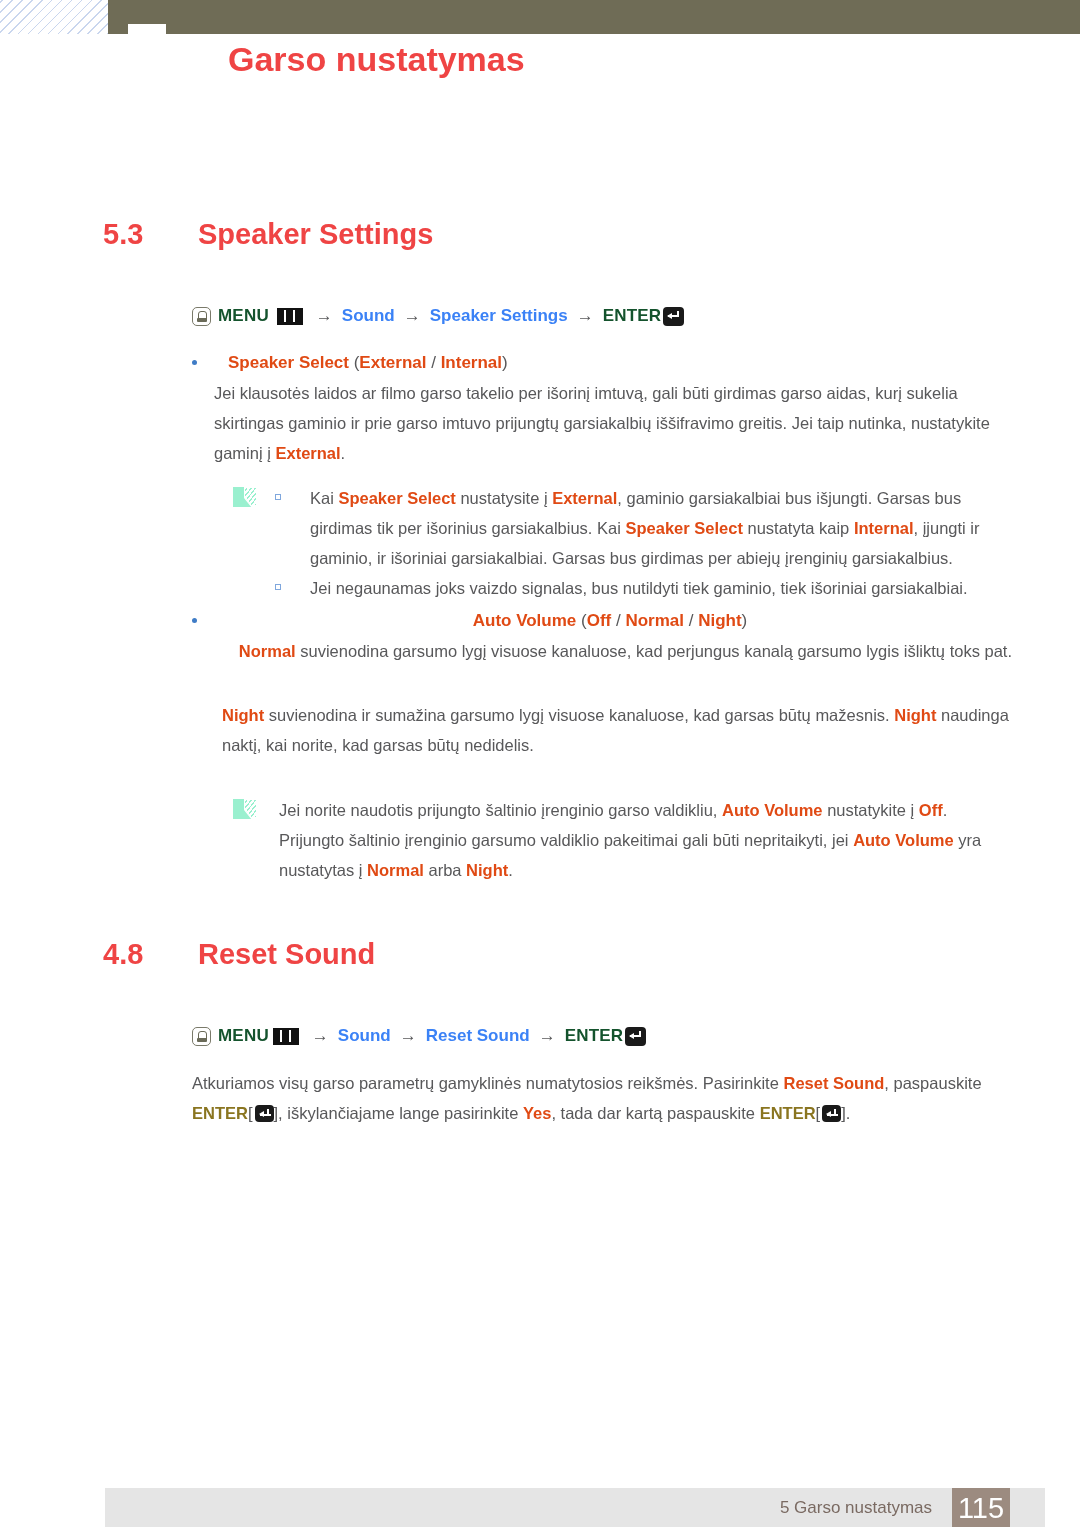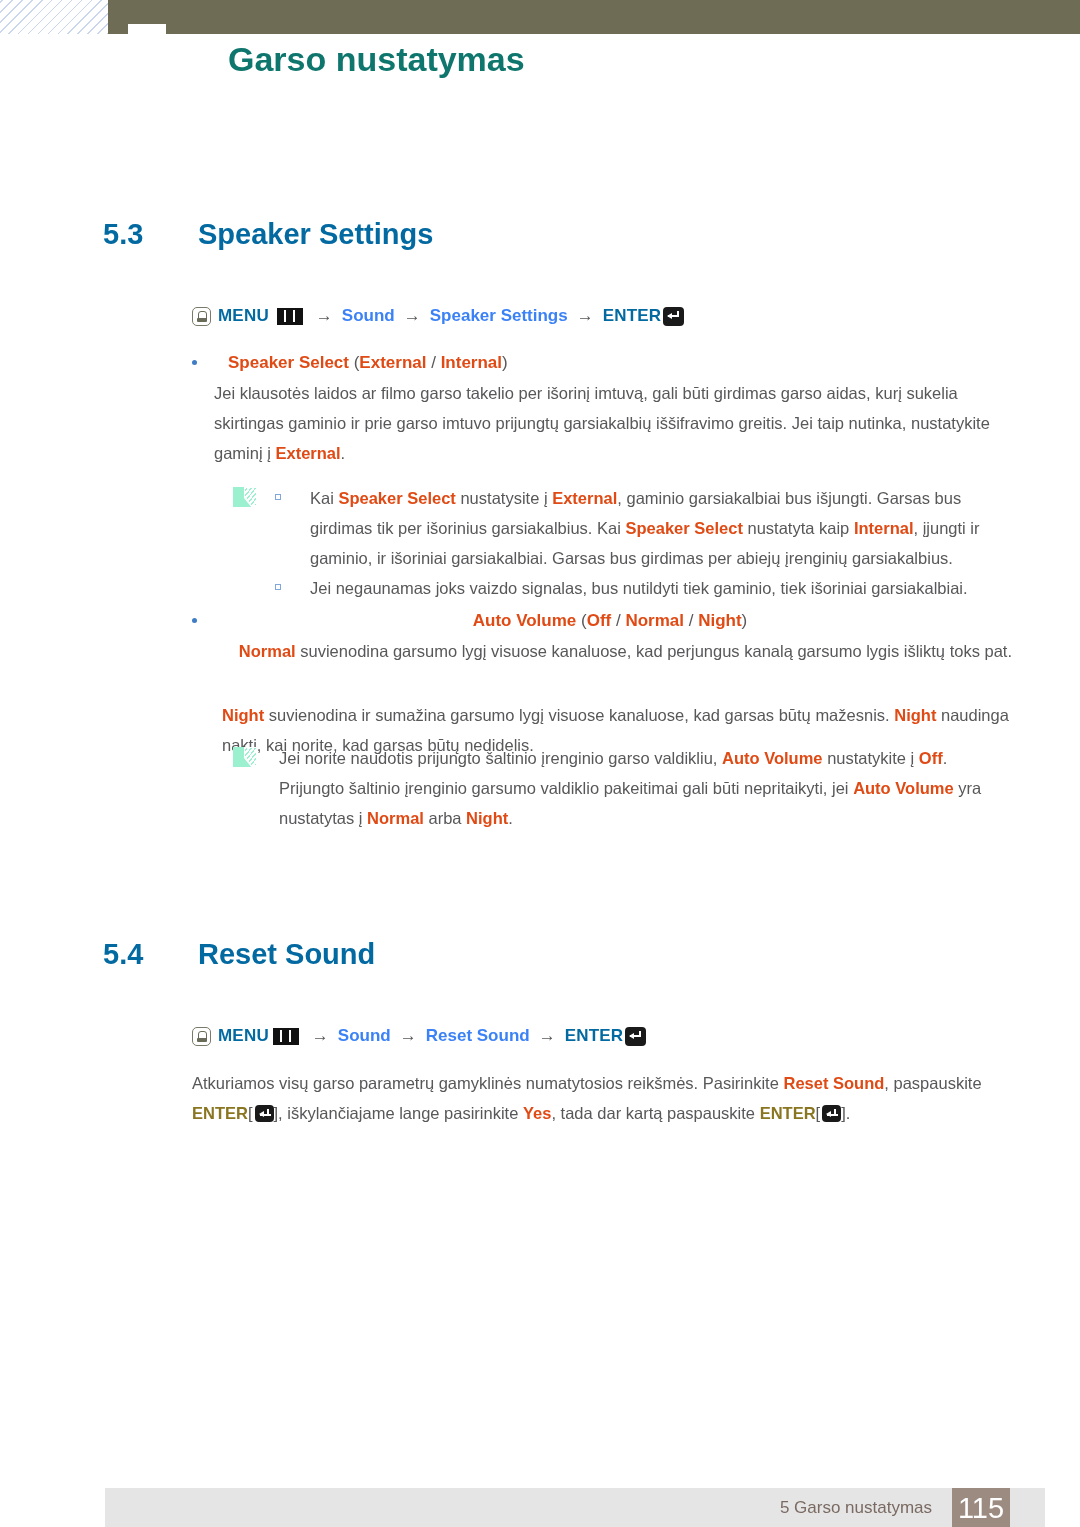--- a/index.html
+++ b/index.html
@@ -56,33 +56,33 @@
     width: 6px;
     height: 10px;
     background: #6f6c56;
   }
   .header-title {
     position: absolute;
     top: 40px;
     left: 228px;
     font-size: 34px;
     font-weight: bold;
-    color: #0f766e;
+    color: #ef4444;
     letter-spacing: 0px;
     white-space: nowrap;
   }
 
   
   .sec-head {
     position: absolute;
     left: 103px;
     width: 900px;
     font-size: 29px;
     font-weight: bold;
-    color: #0369a1;
+    color: #ef4444;
     white-space: nowrap;
   }
   .sec-head .num { display: inline-block; width: 95px; }
 
   
   .blk { position: absolute; }
   .body-txt {
     font-size: 16.5px;
     line-height: 30px;
     color: #58585a;
@@ -93,21 +93,21 @@
 
   
   .menupath {
     font-size: 17px;
     line-height: 26px;
     white-space: nowrap;
     display: flex;
     align-items: center;
     gap: 0px;
   }
-  .menupath .mp-label { font-weight: bold; color: #0369a1; letter-spacing: .2px; text-align: right; }
+  .menupath .mp-label { font-weight: bold; color: #14532d; letter-spacing: .2px; text-align: right; }
   .menupath .mp-red { font-weight: bold; color: #3b82f6; }
   .menupath .mp-arrow { color: #58585a; font-weight: normal; margin: 0 9px; font-size: 17px; }
 
   
   .icon-hand {
     display: inline-block;
     position: relative;
     width: 19px; height: 19px;
     border: 1.5px solid #7a7a6a;
     border-radius: 5px;
@@ -353,37 +353,37 @@
 </div>
 
 <div class="blk body-txt" style="top:636px; left:222px; width:790px;text-align:right;">
   <span class="hl">Normal</span><span> suvienodina garsumo lygį visuose kanaluose, kad perjungus kanalą garsumo lygis išliktų toks pat.</span>
 </div>
 
 <div class="blk body-txt" style="top:700px; left:222px; width:790px;">
   <span class="hl">Night</span><span> suvienodina ir sumažina garsumo lygį visuose kanaluose, kad garsas būtų mažesnis. </span><span class="hl">Night</span><span> naudinga naktį, kai norite, kad garsas būtų nedidelis.</span>
 </div>
 
-<div class="note" style="top:743px; left:233px; width:760px;">
+<div class="note" style="top:795px; left:233px; width:760px;">
   <div class="note-icon">
     <span class="sq"></span>
       <span class="nib"></span>
       <span class="lines"></span>
   </div>
   <div class="note-list" style="margin-left:46px;">
     <div class="note-item">
       <div class="note-txt" style="margin-left:0;">
         <span>Jei norite naudotis prijungto šaltinio įrenginio garso valdikliu, </span><span class="hl">Auto Volume</span><span> nustatykite į </span><span class="hl">Off</span><span>. Prijungto šaltinio įrenginio garsumo valdiklio pakeitimai gali būti nepritaikyti, jei </span><span class="hl">Auto Volume</span><span> yra nustatytas į </span><span class="hl">Normal</span><span> arba </span><span class="hl">Night</span><span>.</span>
       </div>
     </div>
   </div>
 </div>
 
 <div class="sec-head" style="top:938px;">
-  <span class="num">5.4</span><span>Reset Sound</span>
+  <span class="num">4.8</span><span>Reset Sound</span>
 </div>
 
 <div class="blk menupath" style="top:1023px; left:192px;">
   <span class="icon-hand"></span>
   <span class="mp-label">MENU</span>
   <span class="icon-bars" style="margin-left:4px;"></span>
   <span class="mp-arrow">→</span>
   <span class="mp-red">Sound</span>
   <span class="mp-arrow">→</span>
   <span class="mp-red">Reset Sound</span>

